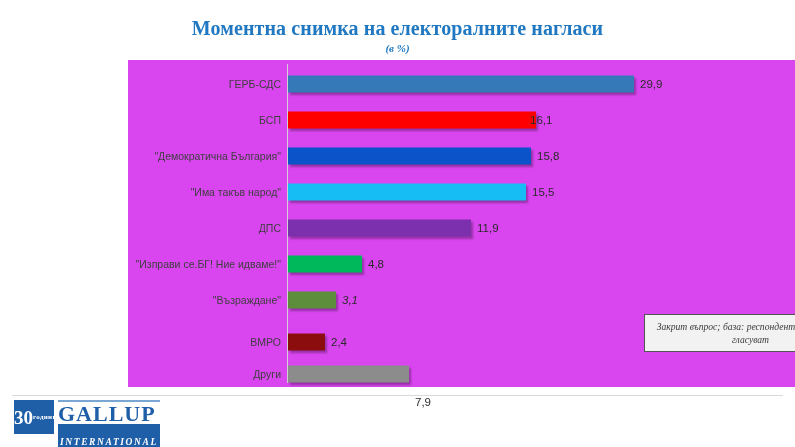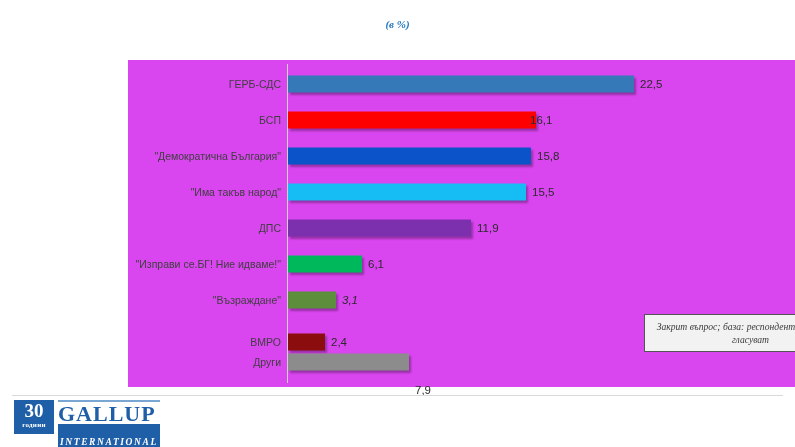--- a/index.html
+++ b/index.html
@@ -134,21 +134,20 @@
     height: 38px;
     display: flex;
     align-items: flex-start;
   }
   #logo-badge {
     width: 40px;
     height: 34px;
     background: #1f5fa8;
     color: #ffffff;
     display: flex;
-    flex-direction: column;
     align-items: center;
     justify-content: flex-start;
     box-sizing: border-box;
     padding-top: 1px;
   }
   #logo-badge-number {
     font-family: "Liberation Serif", "DejaVu Serif", serif;
     font-size: 19px;
     font-weight: 700;
     line-height: 20px;
@@ -195,30 +194,31 @@
     color: #1f5fa8;
     text-align: right;
     line-height: 8px;
     padding-right: 2px;
   }
 </style>
 </head>
 <body>
 
 <div id="title-block">
+  <div id="chart-title">Моментна снимка на електоралните нагласи</div>
   <div id="chart-subtitle">(в %)</div>
 </div>
 
 <div id="plot-area">
   <div id="axis-line"></div>
   <div id="bars-container">
       <div class="bar-row" style="top: 6px;">
         <div class="cat-label">ГЕРБ-СДС</div>
         <div class="bar" style="width: 346px; background: rgb(53, 121, 184);"></div>
-        <div class="bar-value" style="left: 512px;">22,5</div>
+        <div class="bar-value" style="left: 512px;">29,9</div>
       </div>
       <div class="bar-row" style="top: 42px;">
         <div class="cat-label">БСП</div>
         <div class="bar" style="width: 248px; background: rgb(254, 0, 0);"></div>
         <div class="bar-value" style="left: 402px;">16,1</div>
       </div>
       <div class="bar-row" style="top: 78px;">
         <div class="cat-label">"Демократична България"</div>
         <div class="bar" style="width: 243px; background: rgb(11, 83, 200);"></div>
         <div class="bar-value" style="left: 409px;">15,8</div>
@@ -229,33 +229,33 @@
         <div class="bar-value" style="left: 404px;">15,5</div>
       </div>
       <div class="bar-row" style="top: 150px;">
         <div class="cat-label">ДПС</div>
         <div class="bar" style="width: 183px; background: rgb(125, 48, 173);"></div>
         <div class="bar-value" style="left: 349px;">11,9</div>
       </div>
       <div class="bar-row" style="top: 186px;">
         <div class="cat-label">"Изправи се.БГ! Ние идваме!"</div>
         <div class="bar" style="width: 74px; background: rgb(0, 184, 92);"></div>
-        <div class="bar-value" style="left: 240px;">6,1</div>
+        <div class="bar-value" style="left: 240px;">4,8</div>
       </div>
       <div class="bar-row" style="top: 222px;">
         <div class="cat-label">"Възраждане"</div>
         <div class="bar" style="width: 48px; background: rgb(92, 142, 60);"></div>
         <div class="bar-value" style="left: 214px; font-style: italic;">3,1</div>
       </div>
       <div class="bar-row" style="top: 264px;">
         <div class="cat-label">ВМРО</div>
         <div class="bar" style="width: 37px; background: rgb(139, 13, 13);"></div>
         <div class="bar-value" style="left: 203px;">2,4</div>
       </div>
-      <div class="bar-row" style="top: 284px;">
+      <div class="bar-row" style="top: 296px;">
         <div class="cat-label">Други</div>
         <div class="bar" style="width: 121px; background: rgb(140, 140, 140);"></div>
         <div class="bar-value" style="left: 287px; margin-top: 28px;">7,9</div>
       </div>
     </div>
 
   <div id="annotation-box">
     <div id="annotation-text">Закрит въпрос; база: респонденти, които ще гласуват</div>
   </div>
 </div>

